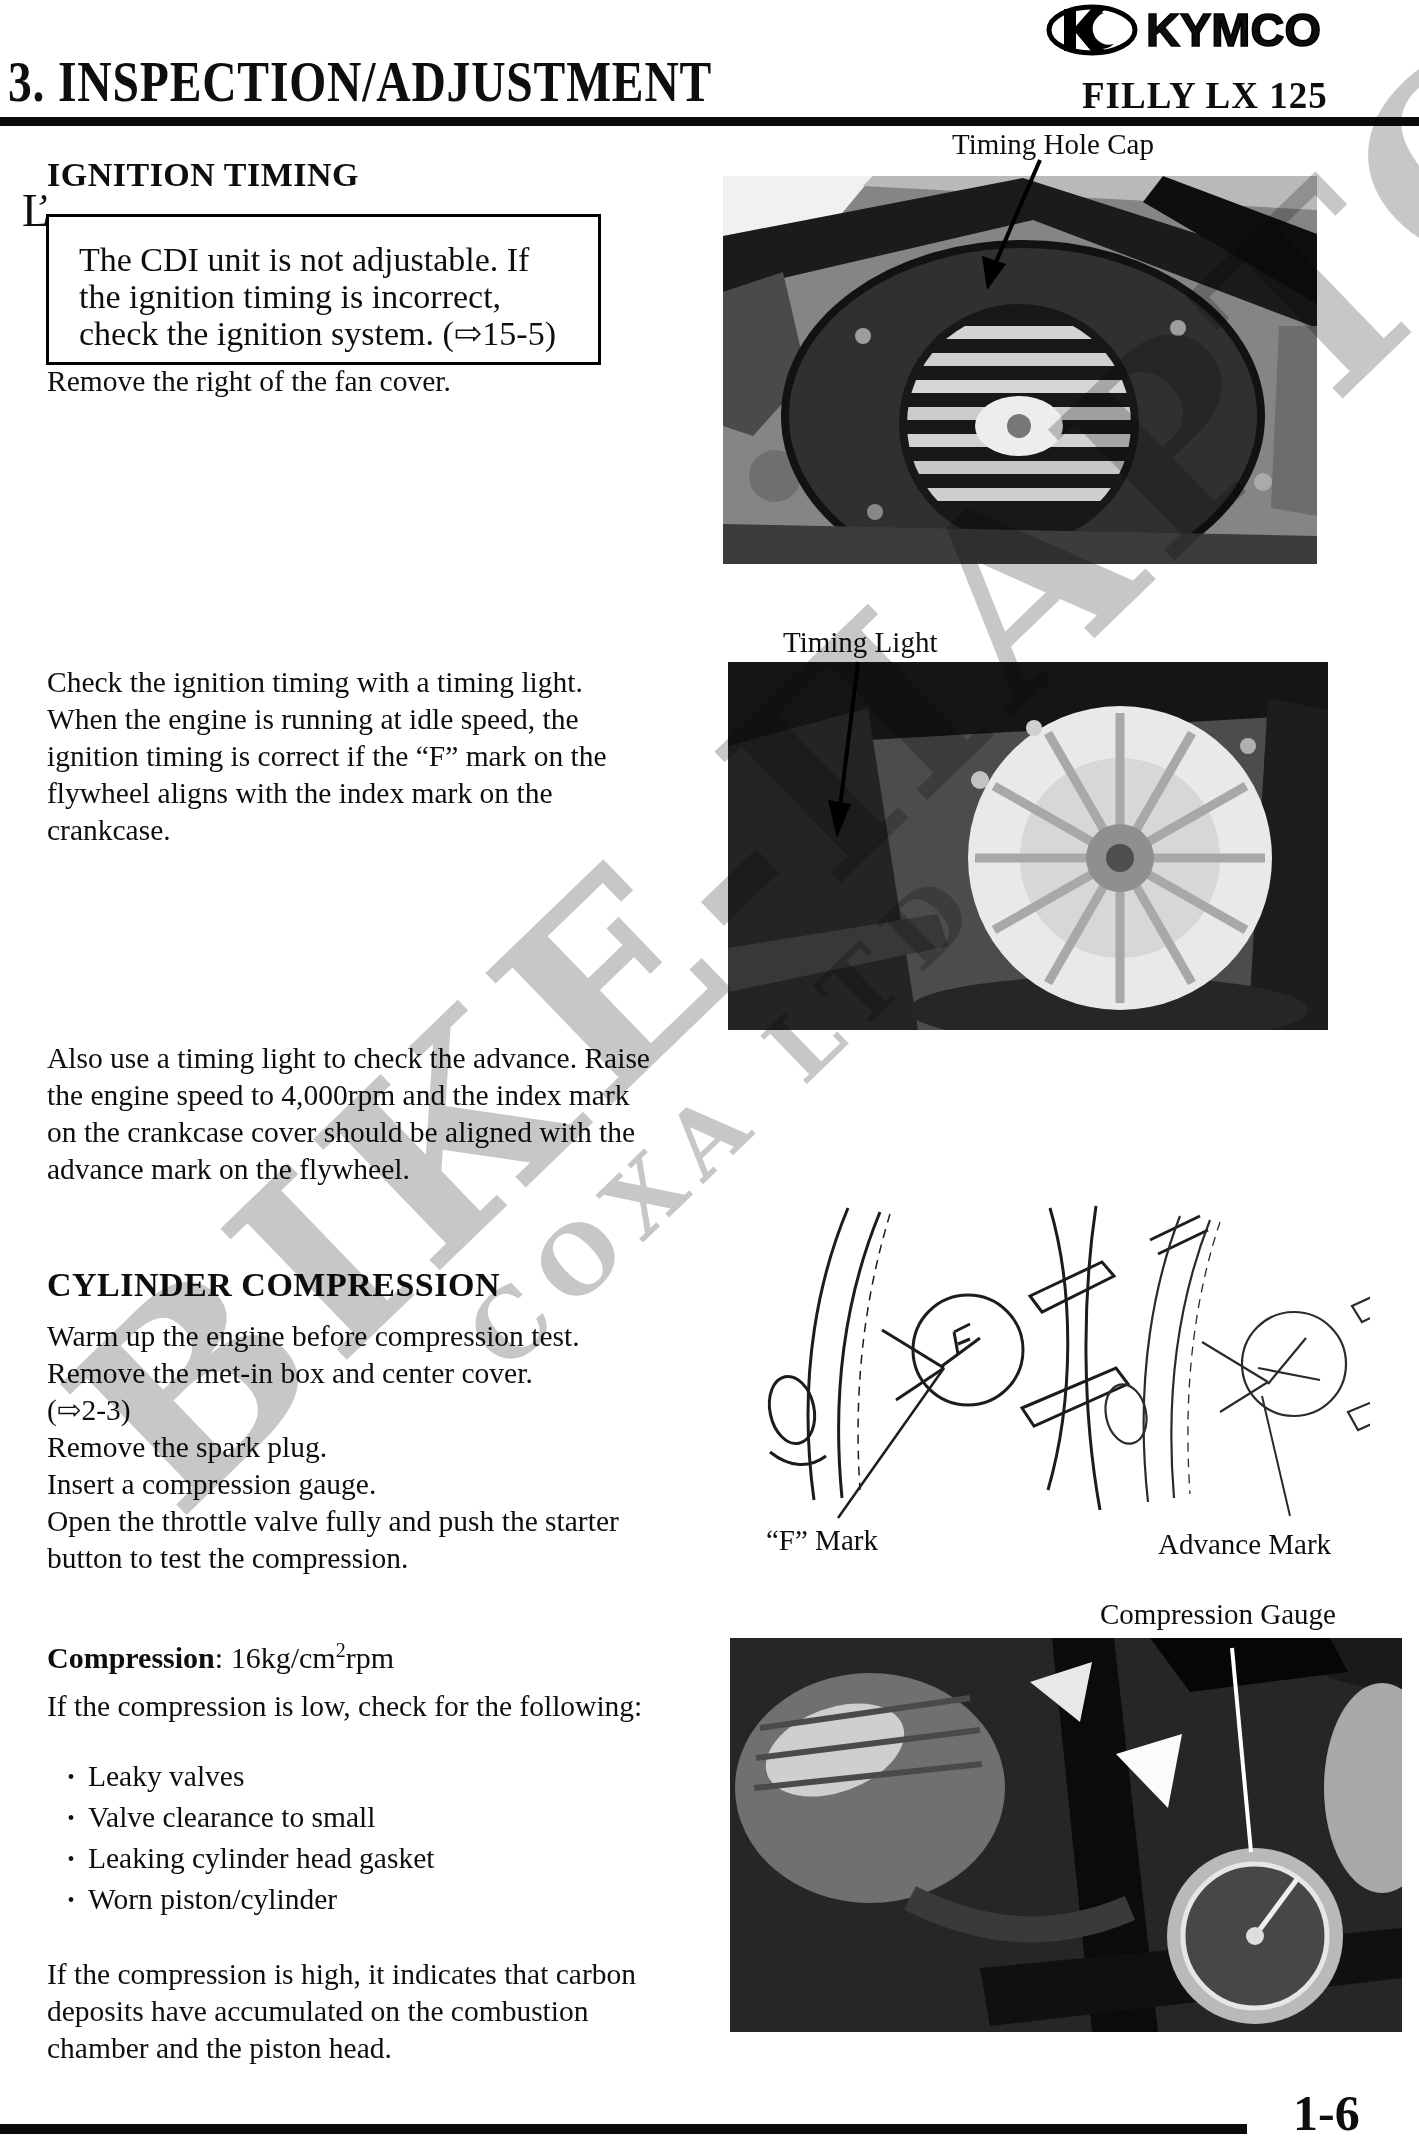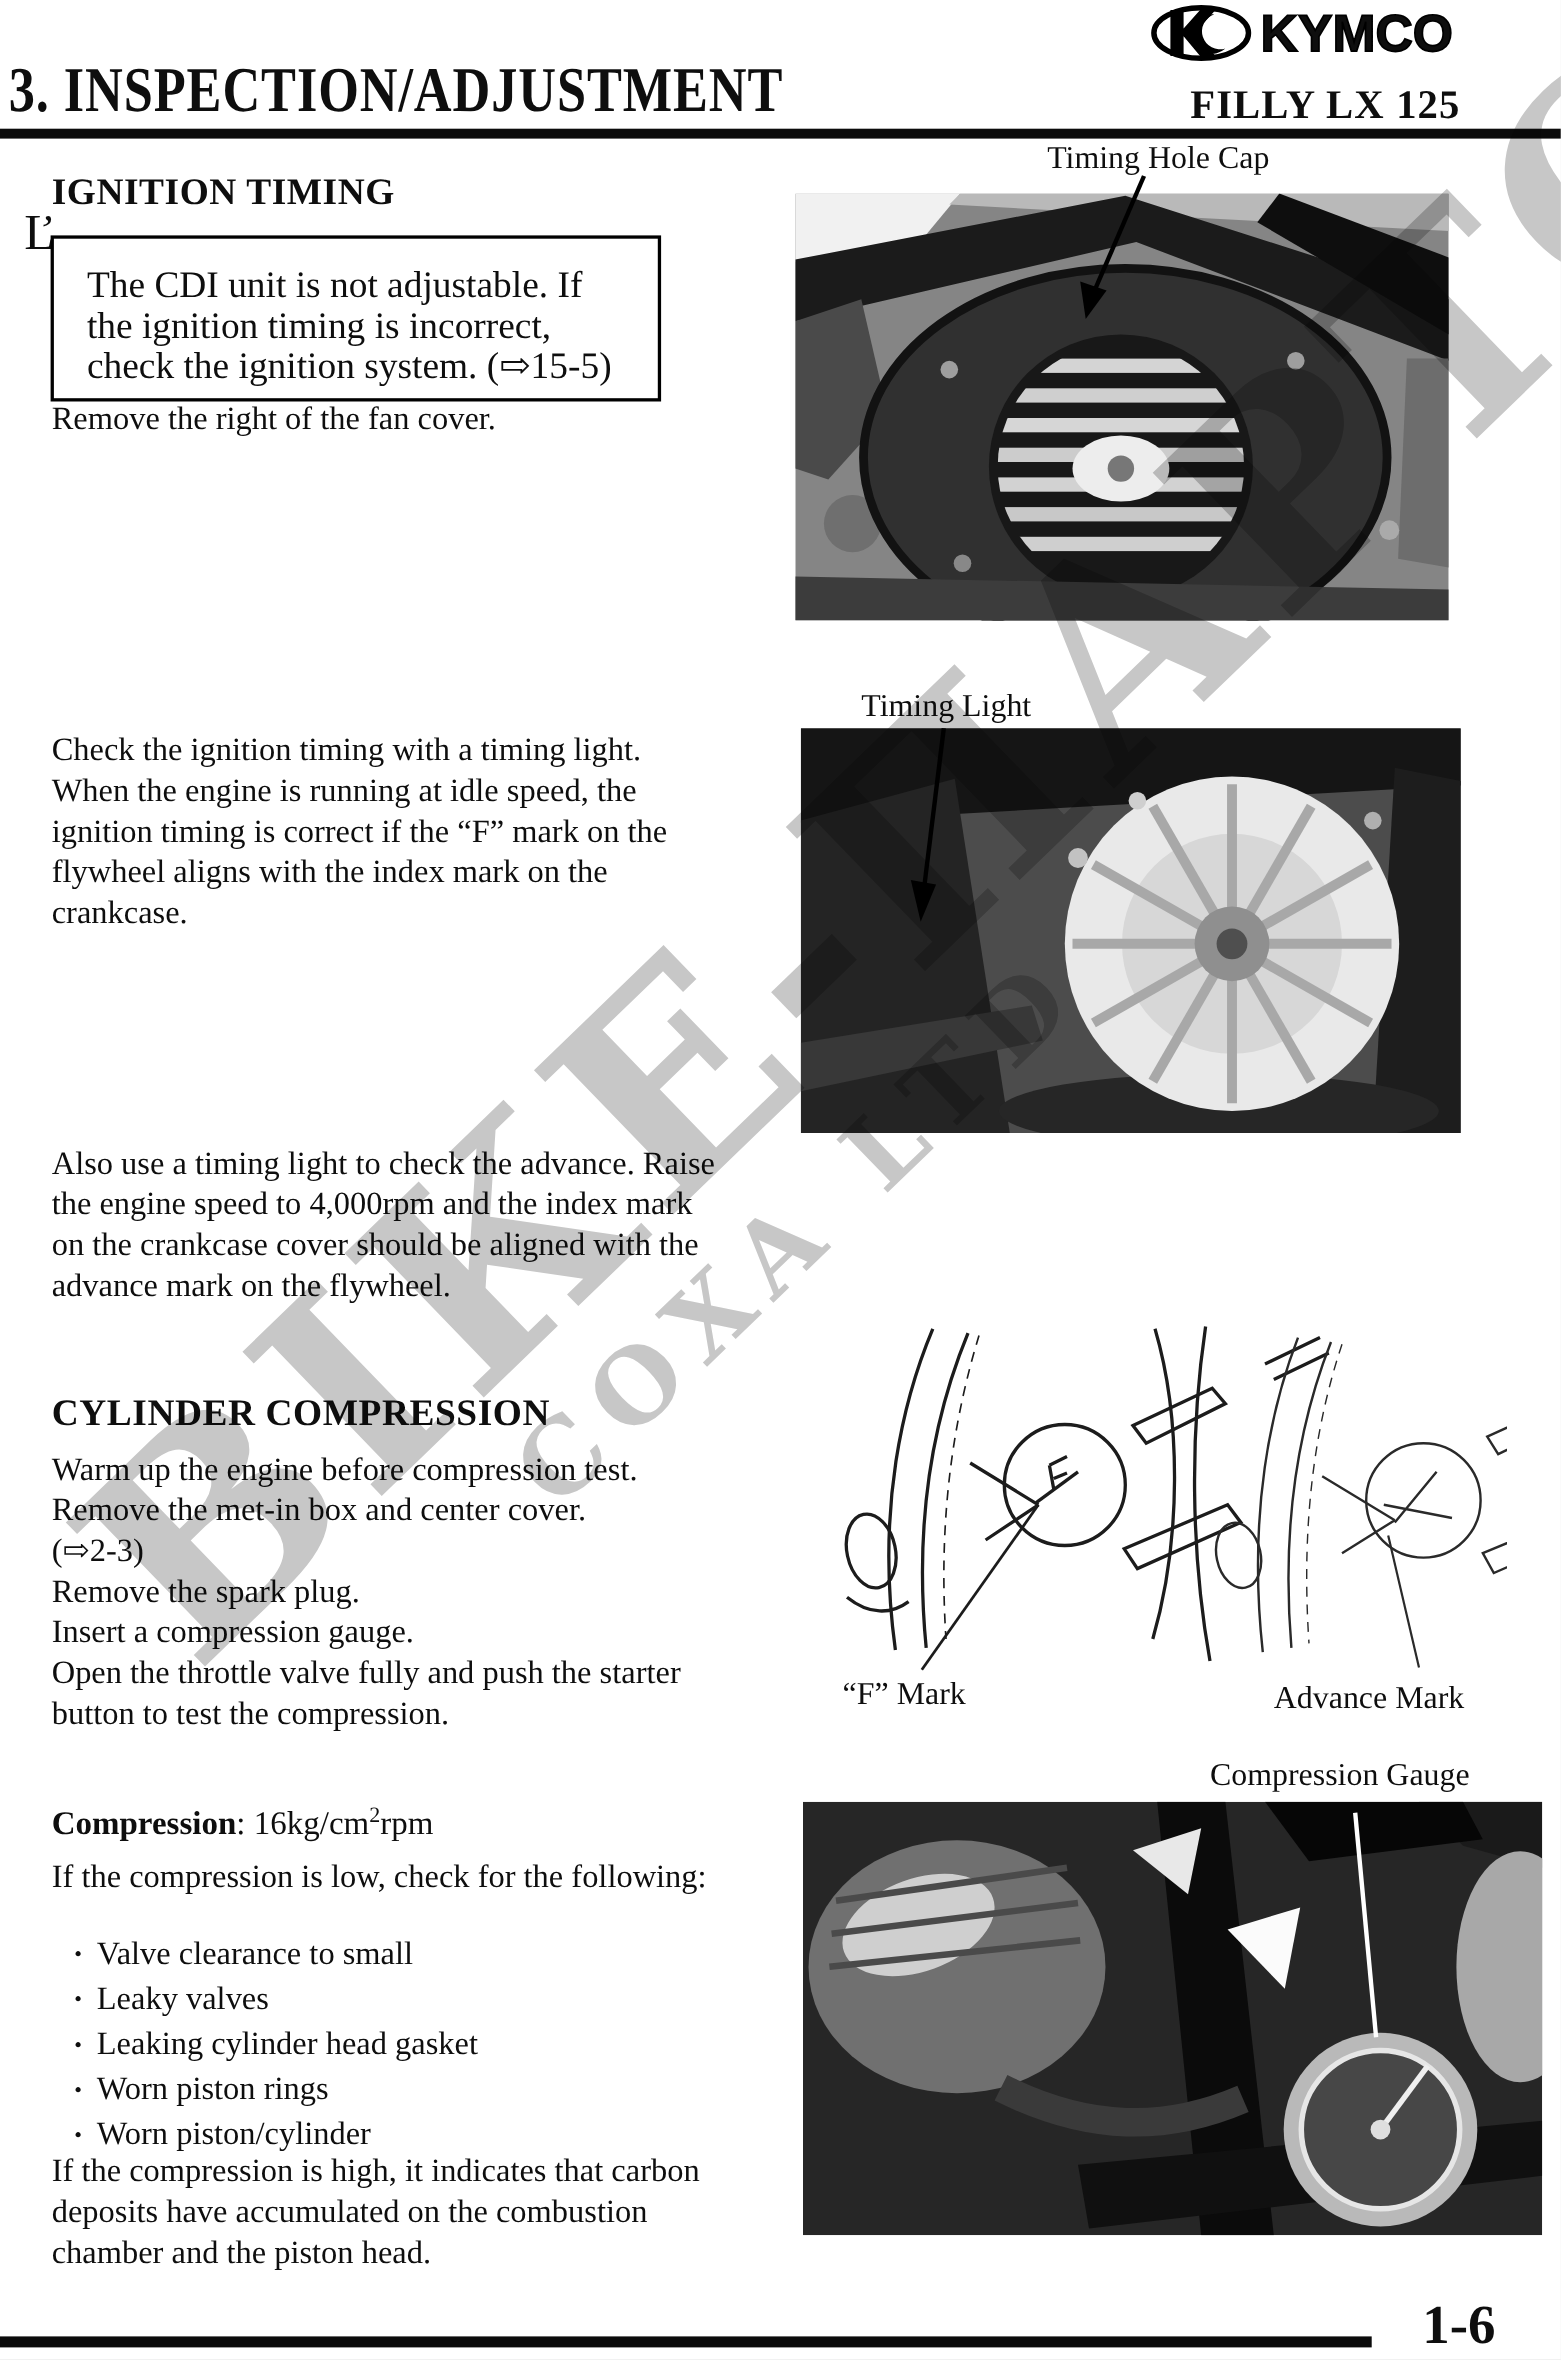--- a/index.html
+++ b/index.html
@@ -200,24 +200,23 @@
       <path d="M296,206 L378,172 L388,188 L306,224 Z"></path>
       <path d="M330,10 C350,95 348,200 324,286"></path>
     </g>
   </svg>
   <div class="abs fig-label lbl-fmark">“F” Mark</div>
   <div class="abs fig-label lbl-adv">Advance Mark</div>
 
   <div class="abs spec"><b>Compression</b><span>: 16kg/cm</span><span class="sup">2</span><span>rpm</span></div>
   <div class="abs body-text low-intro">If the compression is low, check for the following:</div>
   <ul class="abs causes">
+    <li><span class="blt">•</span><span>Leaky valves</span></li>
     <li><span class="blt">•</span><span>Valve clearance to small</span></li>
-    <li><span class="blt">•</span><span>Leaky valves</span></li>
     <li><span class="blt">•</span><span>Leaking cylinder head gasket</span></li>
-    <li><span class="blt">•</span><span>Worn piston rings</span></li>
     <li><span class="blt">•</span><span>Worn piston/cylinder</span></li>
   </ul>
   <div class="abs body-text high-note">If the compression is high, it indicates that carbon deposits have accumulated on the combustion chamber and the piston head.</div>
 
   <div class="abs fig-label lbl-gauge">Compression Gauge</div>
   <svg class="abs photo ph3" width="672" height="394" viewBox="0 0 672 394">
     <rect width="672" height="394" fill="#262626"></rect>
     <ellipse cx="140" cy="150" rx="135" ry="115" fill="#707070"></ellipse>
     <ellipse cx="105" cy="112" rx="72" ry="42" fill="#cfcfcf" transform="rotate(-20 105 112)"></ellipse>
     <g stroke="#4a4a4a" stroke-width="6">

